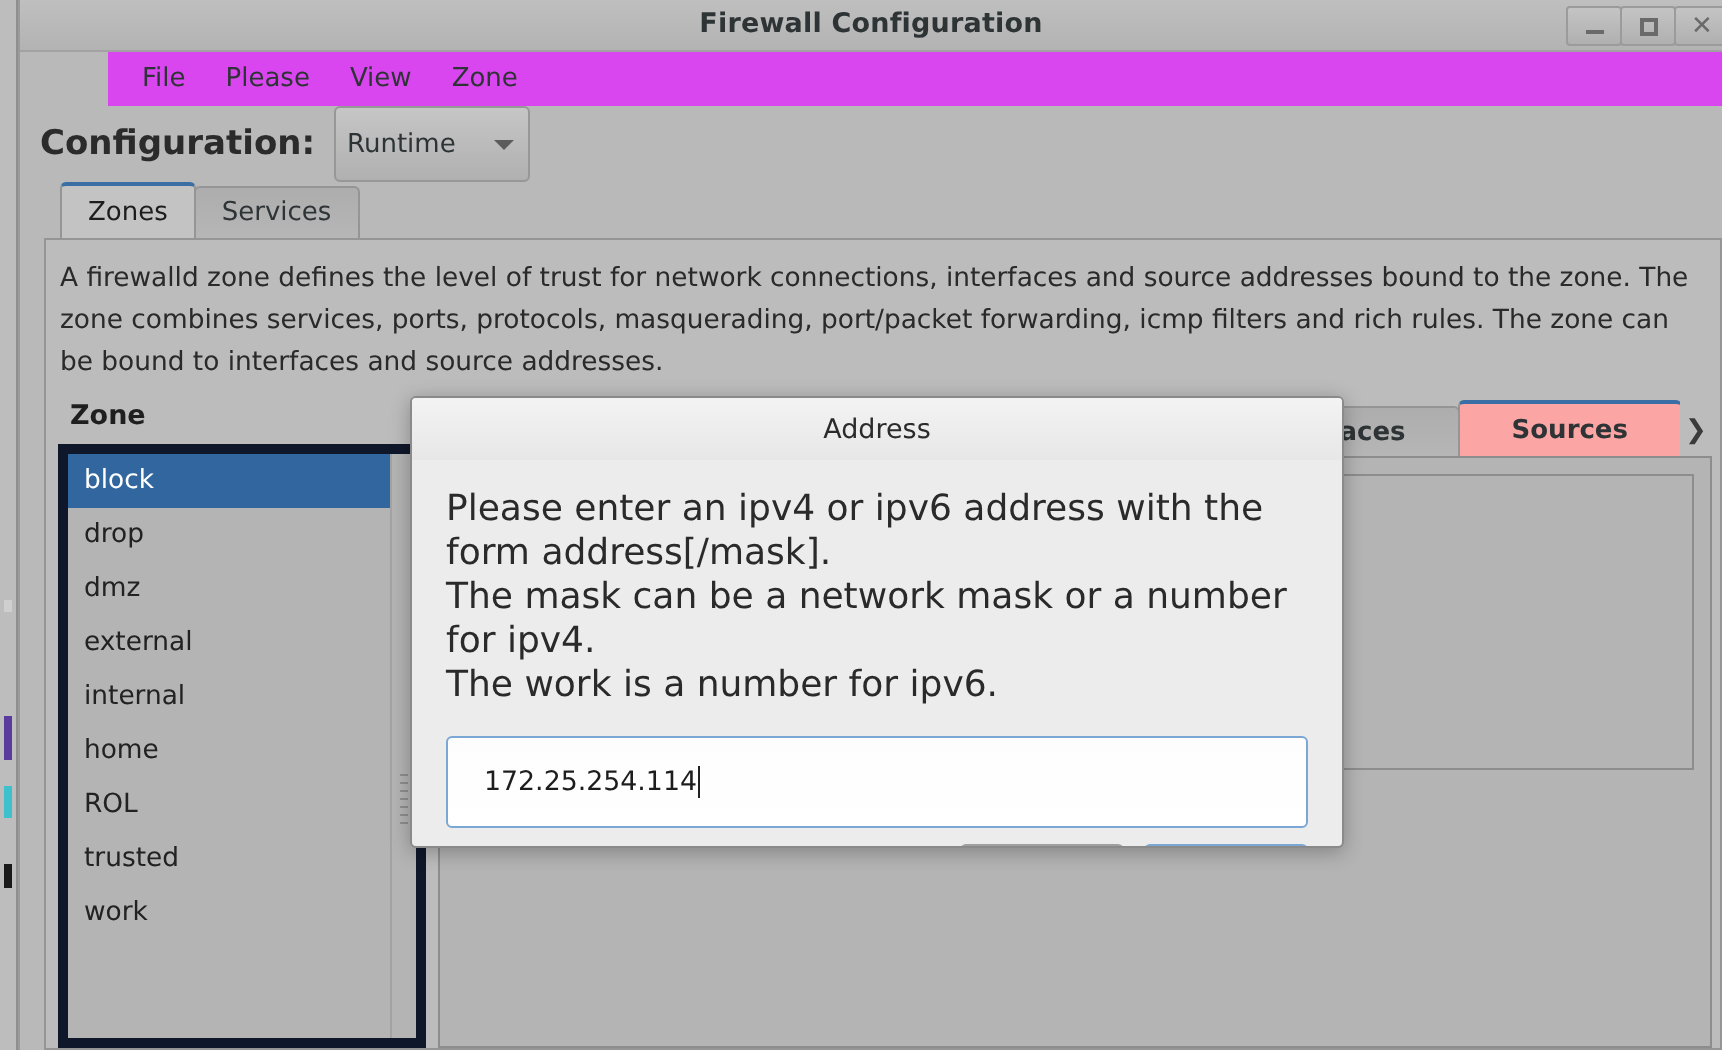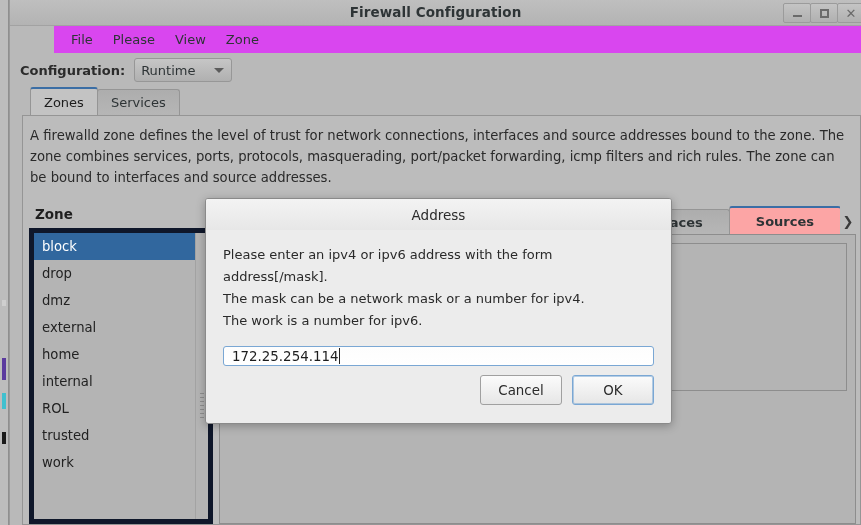--- a/index.html
+++ b/index.html
@@ -85,23 +85,23 @@
     border-radius: 2px;
   }
 
   
   .configrow {
     flex: 0 0 34px;
     display: flex; align-items: center;
     padding-left: 10px;
     background: #b9b9b9;
   }
-  .config-label { font-size: 13px; font-weight: bold; color:#2b2b2b; margin-right: 9px; }
+  .config-label { font-size: 17px; font-weight: bold; color:#2b2b2b; margin-right: 9px; }
   .combo {
-    width: 98px; height: 24px;
+    width: 98px; height: 38px;
     background: linear-gradient(to bottom, #c6c6c6, #b0b0b0);
     border: 1px solid #979797;
     border-radius: 3px;
     display: flex; align-items: center;
     padding: 0 6px;
     font-size: 13px; color:#2e3436;
     position: relative;
   }
   .combo .arrow {
     position: absolute; right: 7px; top: 50%;
@@ -145,21 +145,20 @@
   }
   .tabpanel {
     flex: 1 1 auto;
     background: #bcbcbc;
     border: 1px solid #959595;
     margin-left: 4px;
     margin-right: 0;
     min-height: 0;
     display: flex; flex-direction: column;
     position: relative;
-    gap: 10px;
   }
   .zone-desc {
     font-size: 13.2px;
     line-height: 21px;
     color: #2a2a2a;
     padding: 9px 14px 6px 7px;
   }
 
   .split {
     flex: 1 1 auto;
@@ -289,32 +288,32 @@
     flex: 0 0 31px;
     background: linear-gradient(to bottom, #f3f3f3, #e7e7e7);
     display: flex; align-items: center; justify-content: center;
     font-size: 13.5px; font-weight: normal; color: #2b2b2b;
   }
   .dlg-body {
     flex: 1 1 auto;
     padding: 14px 17px 0 17px;
   }
   .dlg-line {
-    font-size: 13px;
+    font-size: 18px;
     line-height: 22px;
     color: #2a2a2a;
   }
   .dlg-input {
     margin-top: 14px;
-    height: 20px;
+    height: 46px;
     background: linear-gradient(to bottom,#fdfdfd,#ffffff);
     border: 1px solid #7aa7d4;
     border-radius: 3px;
     display: flex; align-items: center;
-    padding: 0 8px;
+    padding: 0 18px;
     font-size: 13.4px; color: #1d1d1d;
     position: relative;
   }
   .caret {
     display: inline-block;
     width: 1px; height: 16px;
     background: #222;
     margin-left: 1px;
   }
   .dlg-actions {
@@ -396,22 +395,22 @@
         <div class="split">
 
           <div class="zone-col">
             <div class="zone-header">Zone</div>
             <div class="zone-listwrap">
               <div class="zone-list">
                 <div class="zone-item selected">block</div>
                 <div class="zone-item">drop</div>
                 <div class="zone-item">dmz</div>
                 <div class="zone-item">external</div>
+                <div class="zone-item">internal</div>
                 <div class="zone-item">home</div>
-                <div class="zone-item">internal</div>
                 <div class="zone-item">ROL</div>
                 <div class="zone-item">trusted</div>
                 <div class="zone-item">work</div>
               </div>
               <div class="zone-scroll">
                 <div class="grip"></div>
               </div>
             </div>
           </div>
 

